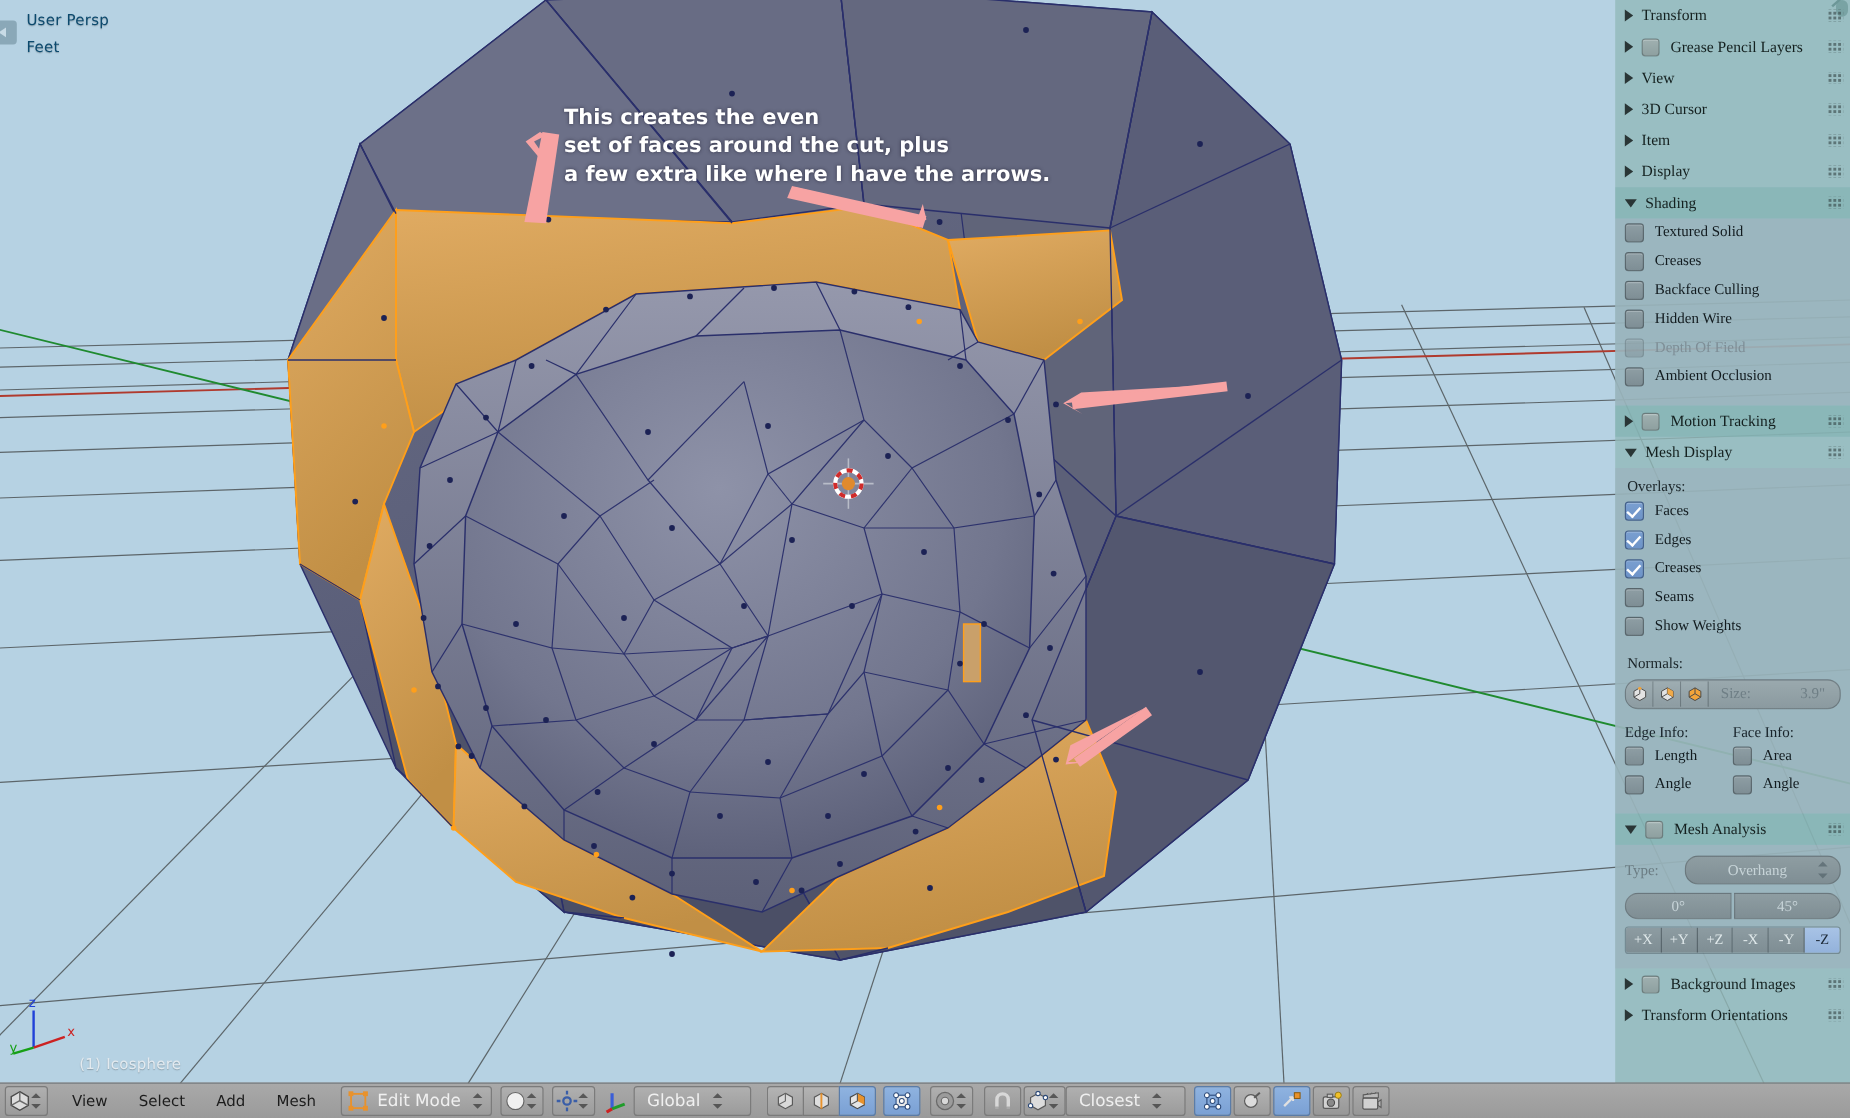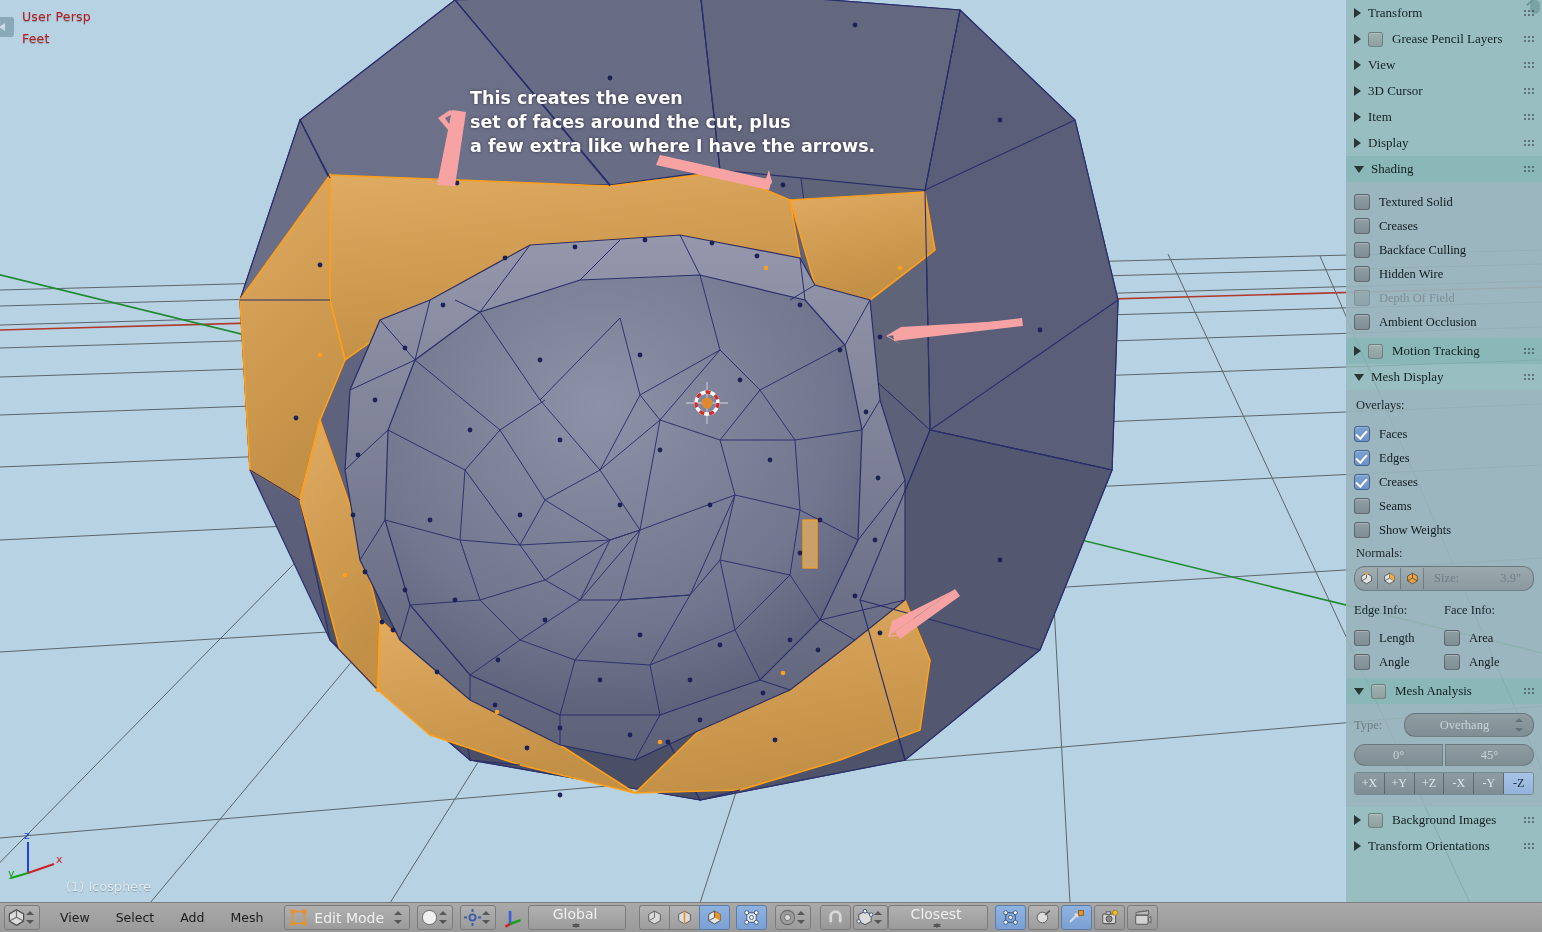--- a/index.html
+++ b/index.html
@@ -3,21 +3,21 @@
 <meta charset="utf-8">
 <style>
   html,body{margin:0;padding:0;background:#1d1d1d;}
   body{width:1542px;height:932px;overflow:hidden;font-family:"DejaVu Sans",sans-serif;}
   #app{position:relative;width:1542px;height:932px;overflow:hidden;}
 
   
   #viewport{position:absolute;left:0;top:0;width:1542px;height:903px;background:#b6d2e3;overflow:hidden;}
   #vpsvg{position:absolute;left:0;top:0;width:1542px;height:903px;}
 
-  .vp-text{position:absolute;color:#b91c1c;font-size:12.5px;font-family:"DejaVu Sans",sans-serif;text-shadow:0 1px 1px rgba(0,0,0,.25);letter-spacing:.2px;}
+  .vp-text{position:absolute;color:#0c4a6e;font-size:12.5px;font-family:"DejaVu Sans",sans-serif;text-shadow:0 1px 1px rgba(0,0,0,.25);letter-spacing:.2px;}
   #txt-persp{left:22px;top:9px;}
   #txt-units{left:22px;top:31px;}
   #txt-objname{left:66px;top:879px;color:#e3eaef;font-size:12.5px;}
 
   #collapse-arrow{position:absolute;left:-8px;top:17px;width:22px;height:20px;background:#8aa8b8;border-radius:3px;}
   #collapse-arrow:after{content:"";position:absolute;left:7px;top:6px;border-top:4px solid transparent;border-bottom:4px solid transparent;border-right:6px solid #c8dbe6;}
 
   .annot{position:absolute;left:470px;top:86px;color:#ffffff;font-weight:bold;font-size:17.5px;line-height:24px;
          font-family:"DejaVu Sans",sans-serif;white-space:pre;text-shadow:0 0 3px rgba(40,40,60,.85);}
 
@@ -35,21 +35,21 @@
   .tri.down{border-left:5px solid transparent;border-right:5px solid transparent;border-top:7px solid #2a3636;}
   .p-head .lbl{flex:1 1 auto;white-space:nowrap;overflow:hidden;text-overflow:clip;font-size:13px;color:#14201f;}
   .grip{flex:0 0 auto;width:13px;height:10px;opacity:.55;
         background-image:radial-gradient(#2c3a3a 42%,transparent 44%);background-size:4px 4px;background-position:0 1px;}
   .hcb{flex:0 0 auto;width:13px;height:13px;margin-right:9px;border-radius:3px;
        background:linear-gradient(#9fb0b0,#8ea0a0);border:1px solid rgba(40,55,55,.35);box-shadow:inset 0 1px 0 rgba(255,255,255,.25);}
 
   .p-body{background:rgba(156,177,189,0.62);padding:6px 8px 8px 8px;}
   .rowlabel{color:#1a2428;font-size:12.5px;margin:2px 0 5px 2px;}
 
-  .cbrow{display:flex;align-items:flex-end;height:24px;}
+  .cbrow{display:flex;align-items:flex-start;height:24px;}
   .cb{width:14px;height:14px;border-radius:3px;flex:0 0 auto;margin-right:9px;position:relative;
       background:linear-gradient(#8e9ea4,#7e8e95);border:1px solid rgba(30,40,45,.40);box-shadow:inset 0 1px 0 rgba(255,255,255,.22);}
   .cb.on{background:linear-gradient(#7a9fd0,#6d93c8);border-color:#44618c;}
   .cb.on:after{content:"";position:absolute;left:3px;top:1px;width:5px;height:9px;border:solid #ffffff;border-width:0 2px 2px 0;transform:rotate(42deg);}
   .cbtxt{font-size:12.5px;color:#121b1f;white-space:nowrap;}
   .cbrow.dim .cbtxt{color:#7e8e96;}
   .cbrow.dim .cb{opacity:.45;}
 
   .two-col{display:flex;}
   .two-col>div{flex:1 1 0;min-width:0;}
@@ -657,21 +657,21 @@
         <span class="dsp"></span>
       </div>
     </div>
 
     <div class="bb-group">
       <svg width="22" height="21" viewBox="0 0 16 16" style="margin-right:3px;">
         <path d="M5 13 L5 3" stroke="#3a5ed8" stroke-width="2"></path>
         <path d="M5 13 L13 10" stroke="#1f9c2a" stroke-width="2"></path>
         <path d="M5 13 L1.5 15" stroke="#cc2222" stroke-width="2"></path>
       </svg>
-      <div class="dropdown light" style="min-width:88px;flex-direction:column;">
+      <div class="dropdown light" style="min-width:88px;">
         <span class="dtxt" style="color:#f0f0f0;">Global</span>
         <span class="dsp"></span>
       </div>
     </div>
 
     <div class="bb-group sep-left" style="margin-left:10px;">
       <div class="ebtn jointL">
         <svg width="17" height="17" viewBox="0 0 16 16">
           <path d="M8 2 L13.5 5 L13.5 11 L8 14 L2.5 11 L2.5 5 Z" fill="#d9d9d9" stroke="#5a5a5a" stroke-width=".9"></path>
           <path d="M8 2 L8 8 L2.5 11" fill="none" stroke="#6a6a6a" stroke-width=".9"></path>
@@ -728,21 +728,21 @@
         <svg width="18" height="18" viewBox="0 0 16 16">
           <path d="M8 2 L13.5 5 L13.5 11 L8 14 L2.5 11 L2.5 5 Z" fill="#dcdcdc" stroke="#5a5a5a" stroke-width=".9"></path>
           <g fill="#fff" stroke="#2d4a78" stroke-width=".8">
             <circle cx="8" cy="2" r="1.6"></circle>
               <circle cx="13.5" cy="5" r="1.6"></circle>
               <circle cx="2.5" cy="11" r="1.6"></circle>
           </g>
         </svg>
         <span class="dsp"></span>
       </div>
-      <div class="dropdown light" style="min-width:90px;flex-direction:column;">
+      <div class="dropdown light" style="min-width:90px;">
         <span class="dtxt" style="color:#efefef;">Closest</span>
         <span class="dsp"></span>
       </div>
     </div>
 
     <div class="bb-group" style="margin-left:4px;">
       <div class="ebtn active">
         <svg width="17" height="17" viewBox="0 0 16 16">
           <rect x="3.5" y="3.5" width="9" height="9" fill="none" stroke="#3f5f90" stroke-width="1.1"></rect>
           <g fill="#fff" stroke="#2d4a78" stroke-width=".8">

